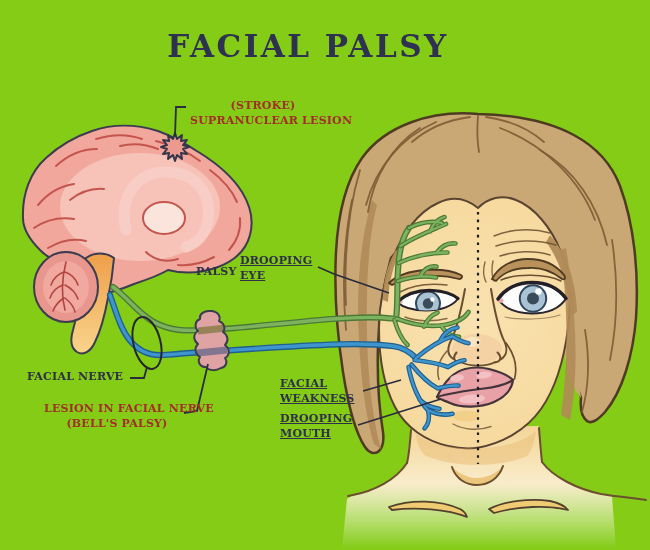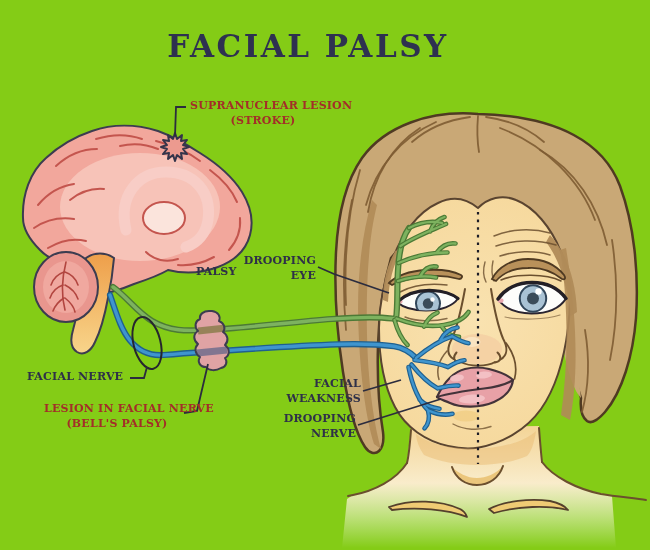--- a/index.html
+++ b/index.html
@@ -5,21 +5,21 @@
   html,body{margin:0;padding:0;background:#fff;}
   .stage{position:relative;width:650px;height:550px;background:#84cc16;overflow:hidden;
          font-family:"DejaVu Serif","Liberation Serif",serif;}
   .stage svg{position:absolute;left:0;top:0;}
   .title{position:absolute;left:0;top:28px;width:616px;text-align:center;
          font-size:31px;font-weight:bold;letter-spacing:2.5px;
          color:var(--title-text,#2E3150);}
   .lbl{position:absolute;font-size:11px;font-weight:bold;line-height:14.5px;
        letter-spacing:.2px;color:var(--label-text,#2E3048);white-space:nowrap;}
   .lbl.red{color:var(--lesion-label-text,#A32E28);}
-  .lbl.c{text-align:center;} .lbl.r{text-align:right;}
+  .lbl.c{text-align:center;} .lbl.r{text-decoration:underline;}
   #lbl-sup{left:190px;top:99px;width:146px;}
   #lbl-brain{left:196px;top:265px;}
   #lbl-eye{left:240px;top:254px;width:76px;}
   #lbl-fnerve{left:27px;top:370px;}
   #lbl-bells{left:44px;top:402px;width:146px;}
   #lbl-weak{left:280px;top:377px;width:81px;}
   #lbl-mouth{left:280px;top:412px;width:76px;}
   
   .cerebrum{fill:var(--brain-fill,#F2A79C);stroke:#3C3C50;stroke-width:2;}
   .brainline{stroke:var(--brain-detail,#C4554E);fill:none;stroke-width:2;stroke-linecap:round;}
@@ -233,22 +233,22 @@
     <polyline class="ptr" points="130,378 144,378 147,367"></polyline>
     <polyline class="ptr" points="184,413 197,411 208,364"></polyline>
     <polyline class="ptr" points="363,391 401,380"></polyline>
     <polyline class="ptr" points="358,425 441,399"></polyline>
   </g>
 </svg>
 
   <div class="title">FACIAL PALSY</div>
 
   <div class="lbl red c" id="lbl-sup">
+    <div>(STROKE)</div>
     <div>SUPRANUCLEAR LESION</div>
-    <div>(STROKE)</div>
   </div>
 
   <div class="lbl" id="lbl-brain">PALSY</div>
 
   <div class="lbl r" id="lbl-eye">
     <div>DROOPING</div>
     <div>EYE</div>
   </div>
 
   <div class="lbl" id="lbl-fnerve">FACIAL NERVE</div>
@@ -258,16 +258,16 @@
     <div>(BELL'S PALSY)</div>
   </div>
 
   <div class="lbl r" id="lbl-weak">
     <div>FACIAL</div>
     <div>WEAKNESS</div>
   </div>
 
   <div class="lbl r" id="lbl-mouth">
     <div>DROOPING</div>
-    <div>NERVE</div>
+    <div>MOUTH</div>
   </div>
 
 </div>
 
 </body></html>

